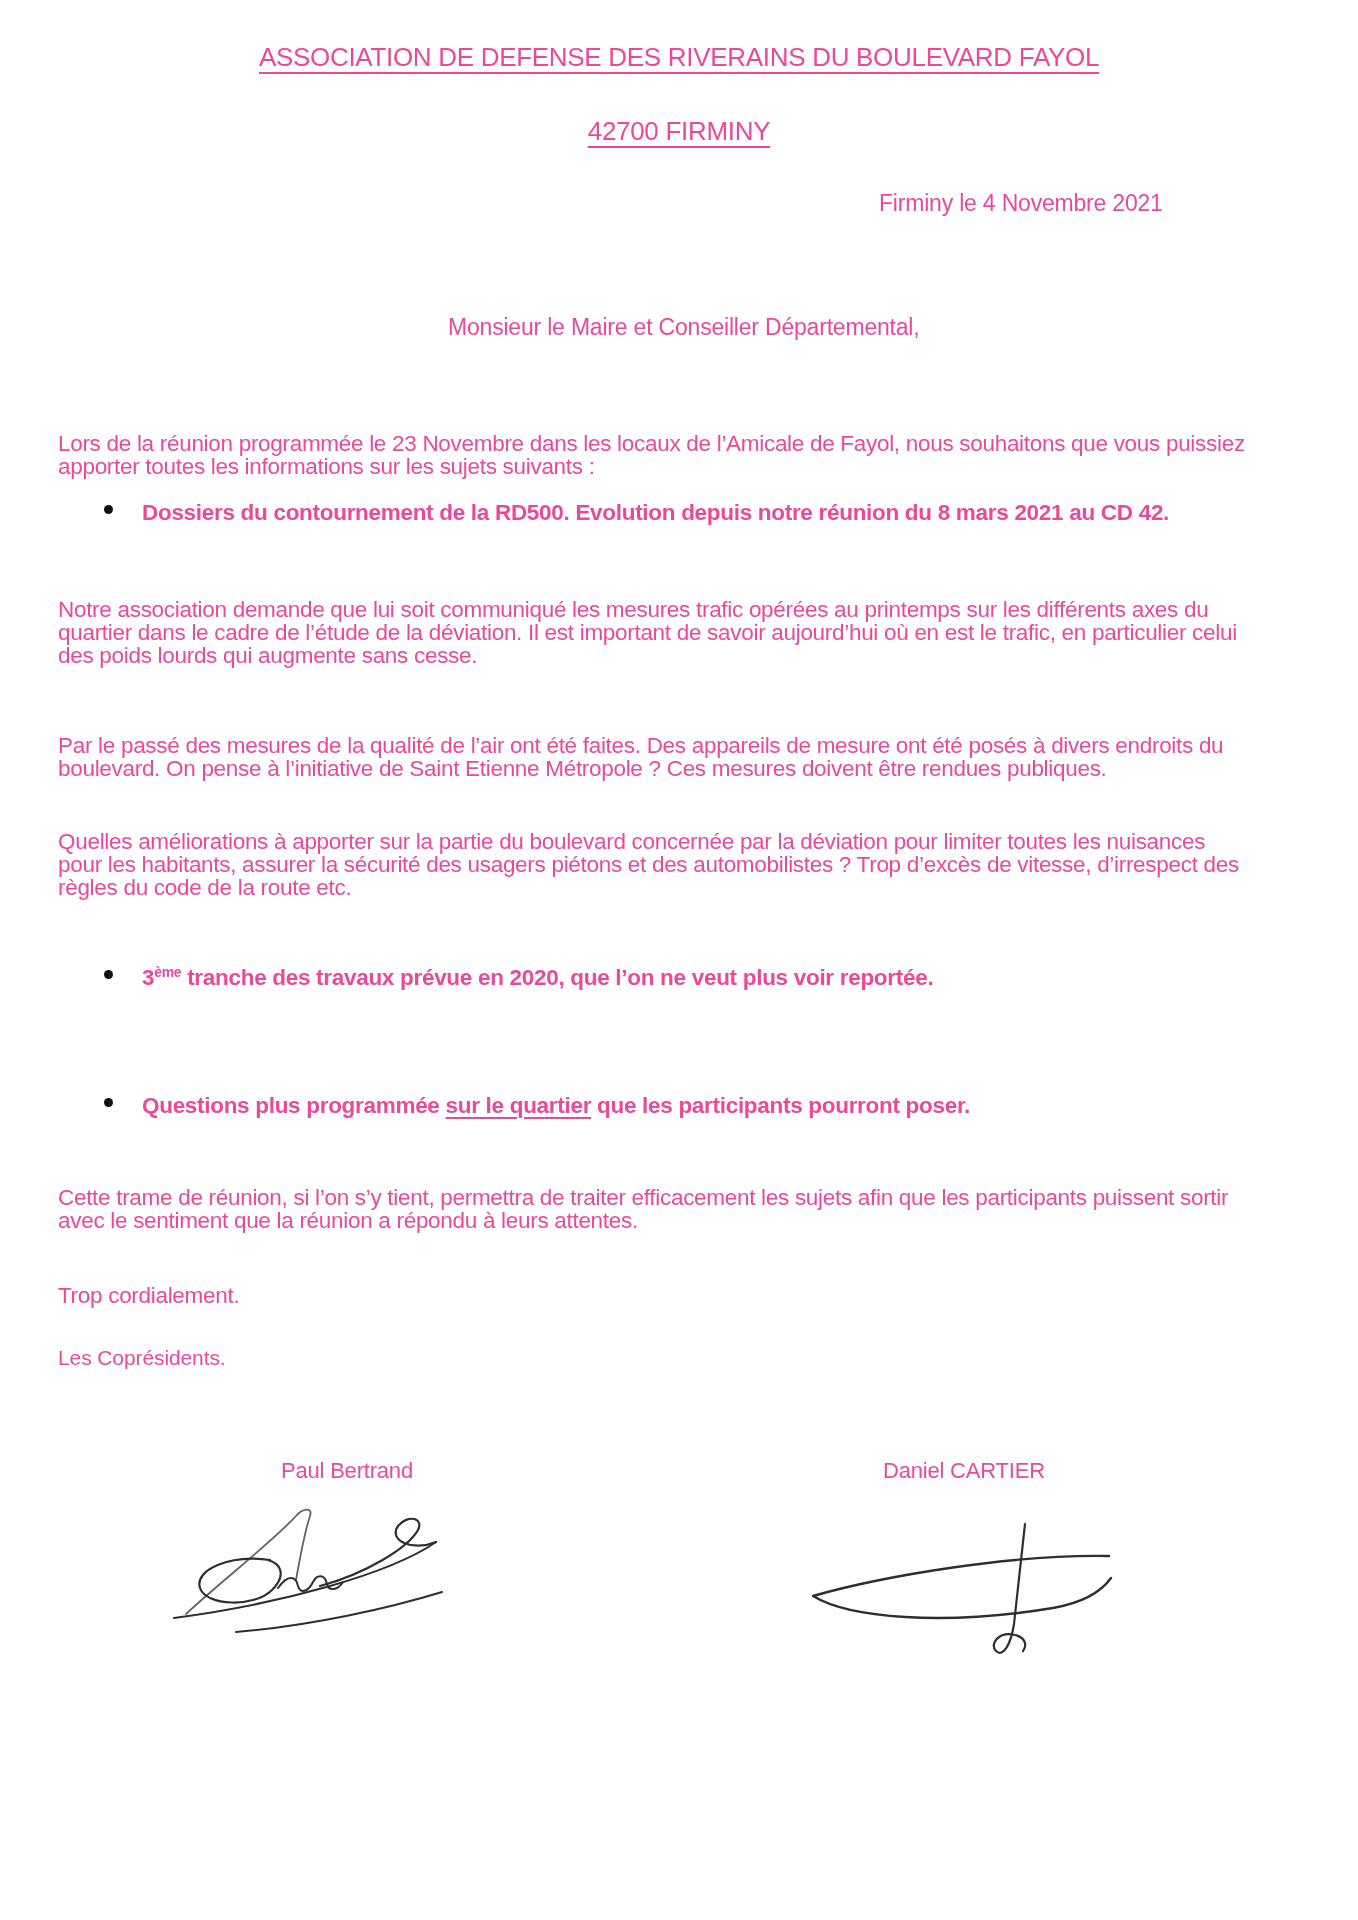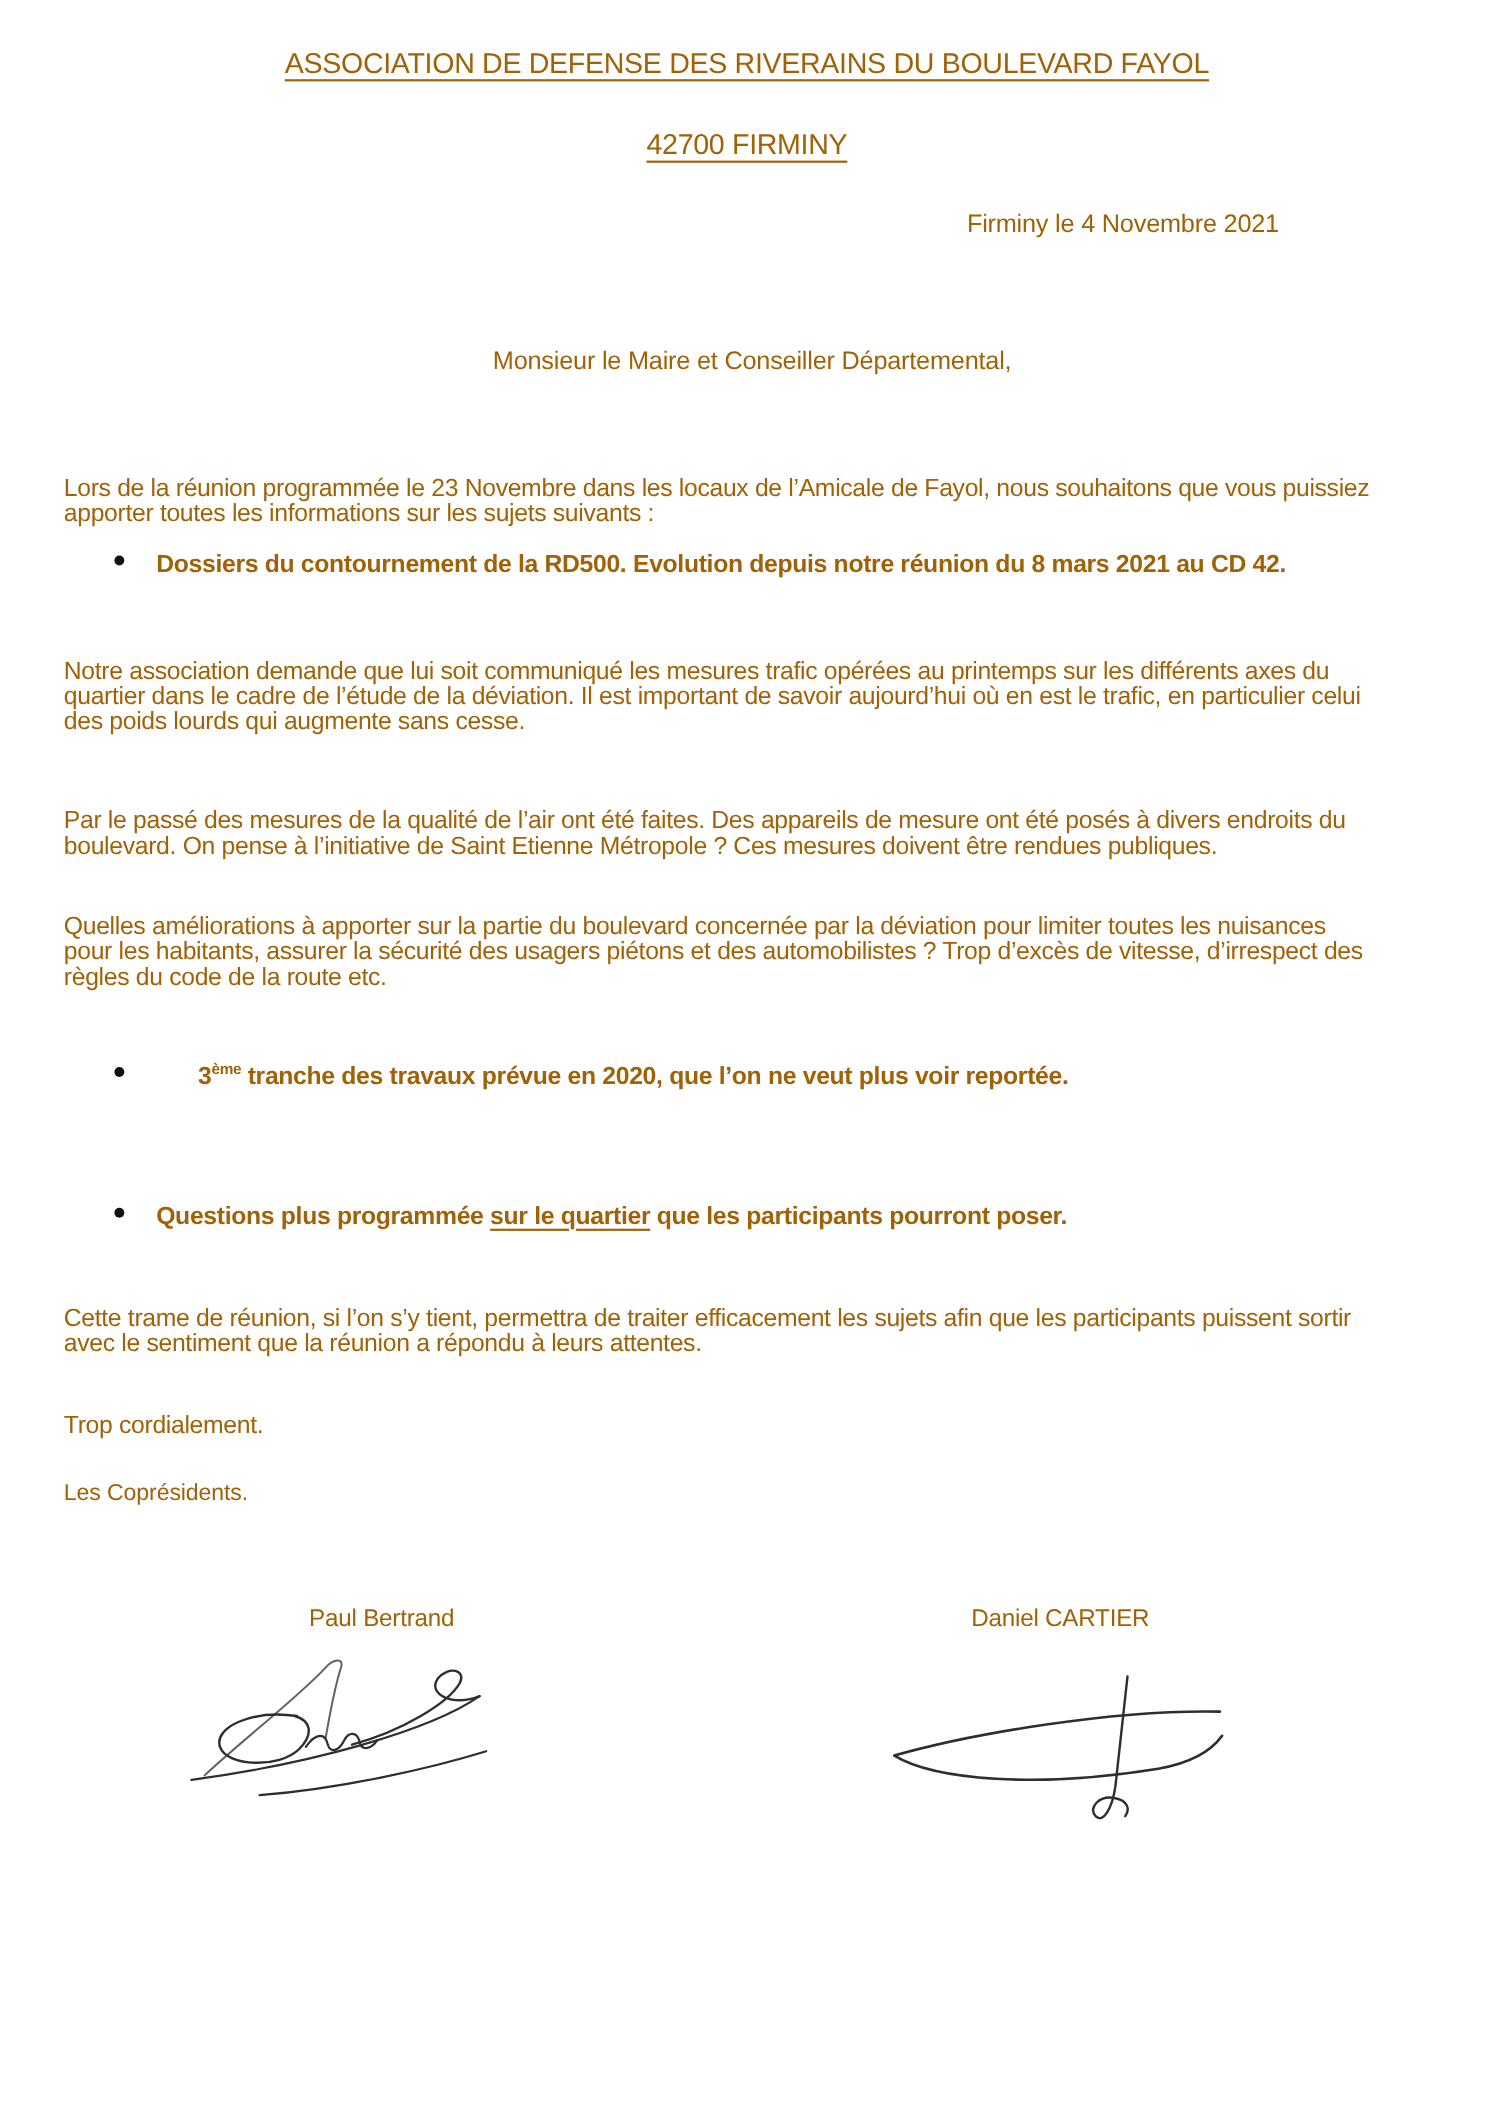--- a/index.html
+++ b/index.html
@@ -2,21 +2,21 @@
 <html><head>
 <meta charset="utf-8">
 <style>
   html, body { margin: 0; padding: 0; background: #ffffff; }
   .page {
     position: relative;
     width: 1358px;
     height: 1920px;
     background: #ffffff;
     font-family: "Liberation Sans", sans-serif;
-    color: #a16207;
+    color: #ec4899;
     overflow: hidden;
   }
   .title {
     position: absolute;
     top: 42px; left: 0; width: 100%;
     margin: 0;
     text-align: center;
     font-size: 26px;
     font-weight: 500;
     letter-spacing: -0.3px;
@@ -72,21 +72,21 @@
     letter-spacing: -0.1px;
   }
   .bullet {
     position: absolute;
     left: 104px;
     width: 1220px;
     display: flex;
     align-items: flex-start;
   }
   .b1 { top: 495px; }
-  .b2 { top: 960px; gap: 38px; }
+  .b2 { top: 960px; }
   .b3 { top: 1088px; }
   .bullet .dot {
     flex: none;
     width: 9px; height: 9px;
     border-radius: 50%;
     background: #111;
     margin-top: 10px;
     margin-right: 29px;
   }
   .bullet .btext {

